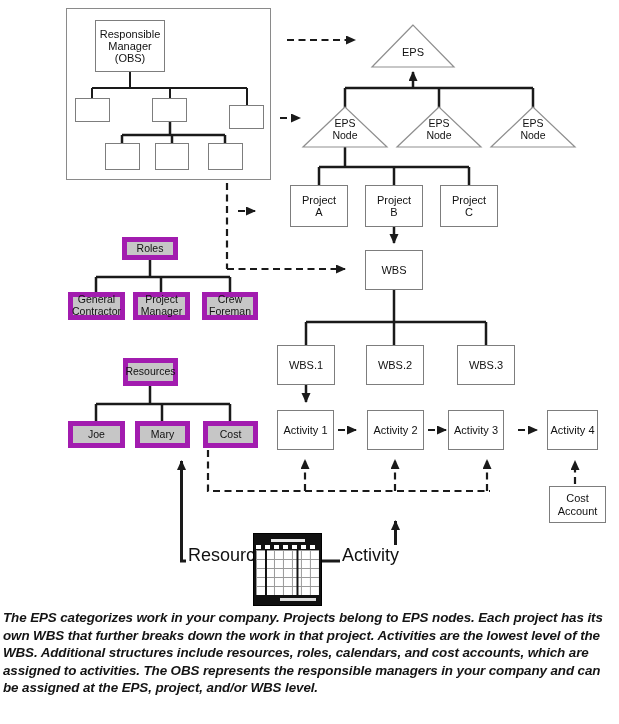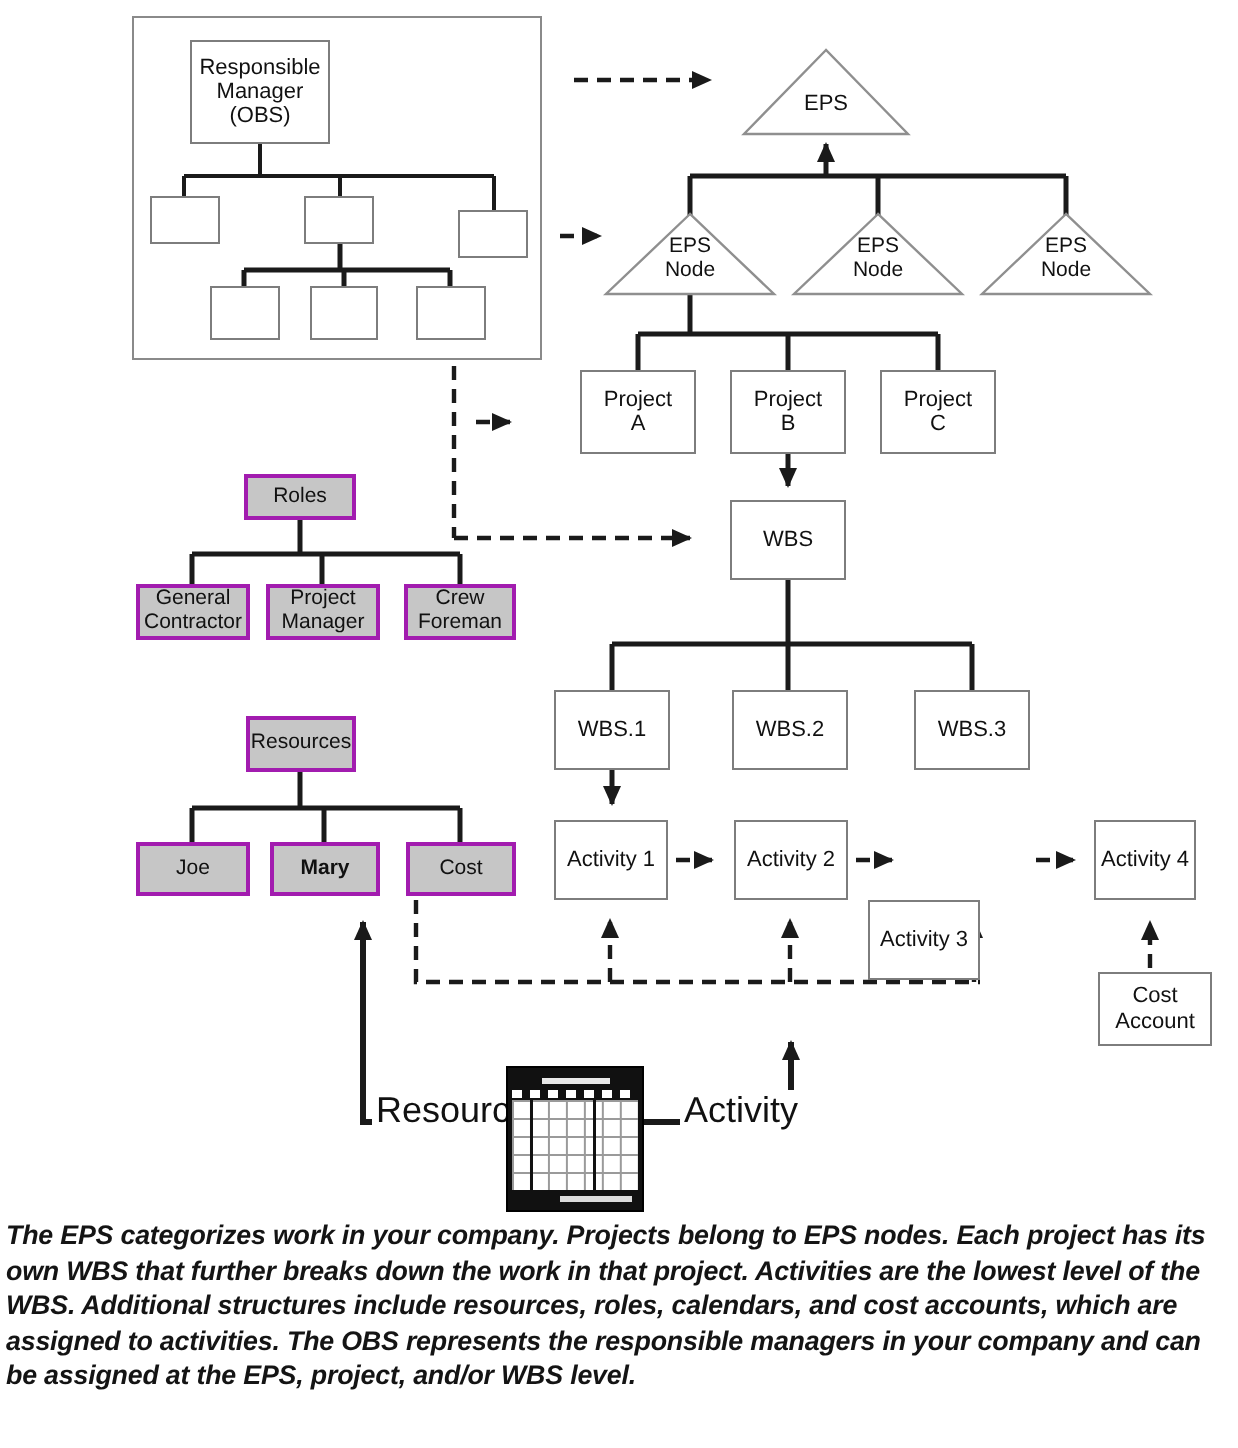--- a/index.html
+++ b/index.html
@@ -7,21 +7,21 @@
     position:relative;width:619px;height:724px;background:#fff;overflow:hidden;
     font-family:"Liberation Sans", sans-serif;
   }
   #wires{position:absolute;left:0;top:0;z-index:1;}
   .box{
     position:absolute;z-index:2;display:flex;align-items:center;justify-content:center;
     text-align:center;box-sizing:border-box;background:#fff;border:1px solid #7d7d7d;
     color:#111;font-size:11px;line-height:1.12;
   }
   .box .lbl{display:inline-block;}
-  .gray{background:var(--box_gray);border:2px solid #a21caf;font-size:10.5px;}
+  .gray{background:var(--box_gray);border:5px solid #a21caf;font-size:10.5px;}
   .container{
     position:absolute;z-index:0;border:1.5px solid #8a8a8a;background:#fff;box-sizing:border-box;
   }
   .trilabel{
     position:absolute;z-index:2;text-align:center;color:#111;font-size:10.5px;line-height:1.15;
   }
   .linklabel{
     position:absolute;z-index:3;font-size:18px;color:#111;background:#fff;padding:0 2px;
   }
   
@@ -183,21 +183,21 @@
   <div class="box" style="left:457px;top:345px;width:58px;height:40px;">
     <span class="lbl">WBS.3</span>
     </div>
 
   <div class="box" style="left:277px;top:410px;width:57px;height:40px;">
     <span class="lbl">Activity 1</span>
     </div>
   <div class="box" style="left:367px;top:410px;width:57px;height:40px;">
     <span class="lbl">Activity 2</span>
     </div>
-  <div class="box" style="left:434px;top:410px;width:56px;height:40px;margin-top:40px;">
+  <div class="box" style="left:448px;top:410px;width:56px;height:40px;">
     <span class="lbl">Activity 3</span>
     </div>
   <div class="box" style="left:547px;top:410px;width:51px;height:40px;">
     <span class="lbl">Activity 4</span>
     </div>
 
   <div class="box" style="left:549px;top:486px;width:57px;height:37px;">
     <span class="lbl" style="width:48px">Cost Account</span>
     </div>
 
@@ -213,21 +213,21 @@
   <div class="box gray" style="left:202px;top:292px;width:56px;height:28px;">
     <span class="lbl" style="width:52px">Crew Foreman</span>
     </div>
 
   <div class="box gray" style="left:123px;top:358px;width:55px;height:28px;">
     <span class="lbl">Resources</span>
     </div>
   <div class="box gray" style="left:68px;top:421px;width:57px;height:27px;">
     <span class="lbl">Joe</span>
     </div>
-  <div class="box gray" style="left:135px;top:421px;width:55px;height:27px;font-weight:bold;">
+  <div class="box gray" style="left:135px;top:421px;width:55px;height:27px;">
     <span class="lbl">Mary</span>
     </div>
   <div class="box gray" style="left:203px;top:421px;width:55px;height:27px;">
     <span class="lbl">Cost</span>
     </div>
 
   <div class="calendar">
     <div class="cal-title">
         <span class="cal-title-bar"></span>
       </div>

